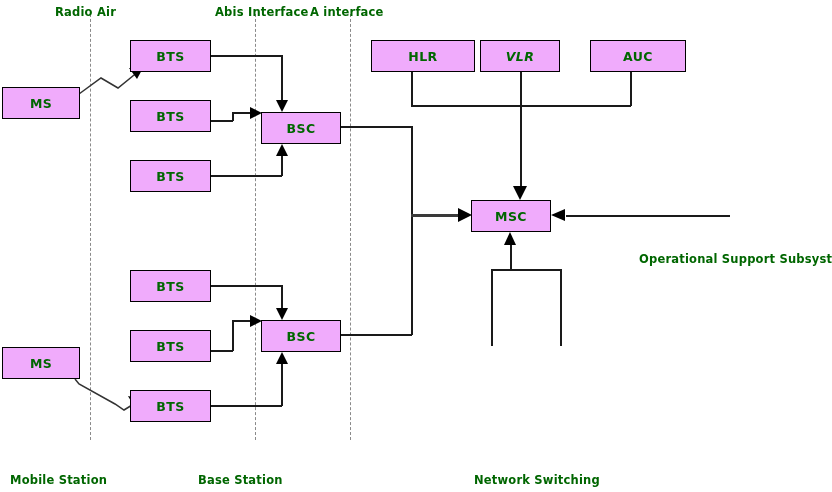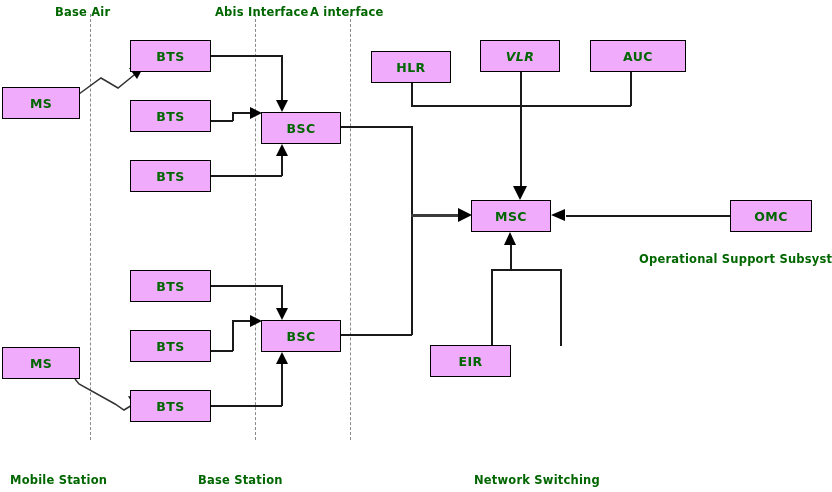--- a/index.html
+++ b/index.html
@@ -71,21 +71,21 @@
 </style>
 </head>
 <body>
 
 <div id="canvas">
 
   <div class="divider" style="left:90px; top:14px; height:426px;"></div>
   <div class="divider" style="left:255px; top:14px; height:426px;"></div>
   <div class="divider" style="left:350px; top:14px; height:426px;"></div>
 
-  <div class="label" style="left:55px; top:5px;">Base Air</div>
+  <div class="label" style="left:55px; top:5px;">Radio Air</div>
   <div class="label" style="left:215px; top:5px;">Abis Interface</div>
   <div class="label" style="left:310px; top:5px;">A interface</div>
 
   <div class="label" style="left:10px; top:473px;">Mobile Station</div>
   <div class="label" style="left:198px; top:473px;">Base Station</div>
   <div class="label" style="left:474px; top:473px;text-align:right;">Network Switching</div>
   <div class="label" style="left:639px; top:252px;">Operational Support Subsystem</div>
 
   <div class="ln h" style="left:211px; top:55px; width:71px;"></div>
 
@@ -162,20 +162,18 @@
   <div class="node" style="left:2px; top:87px; width:78px; height:32px;">MS</div>
   <div class="node" style="left:130px; top:40px; width:81px; height:32px;">BTS</div>
   <div class="node" style="left:130px; top:100px; width:81px; height:32px;">BTS</div>
   <div class="node" style="left:130px; top:160px; width:81px; height:32px;">BTS</div>
   <div class="node" style="left:261px; top:112px; width:80px; height:32px;">BSC</div>
   <div class="node" style="left:2px; top:347px; width:78px; height:32px;">MS</div>
   <div class="node" style="left:130px; top:270px; width:81px; height:32px;">BTS</div>
   <div class="node" style="left:130px; top:330px; width:81px; height:32px;">BTS</div>
   <div class="node" style="left:130px; top:390px; width:81px; height:32px;">BTS</div>
   <div class="node" style="left:261px; top:320px; width:80px; height:32px;">BSC</div>
-  <div class="node" style="left:371px; top:51px; width:80px; height:32px;">HLR</div>
+  <div class="node" style="left:371px; top:40px; width:104px; height:32px;">HLR</div>
   <div class="node" style="left:480px; top:40px; width:80px; height:32px;font-style:italic;">VLR</div>
   <div class="node" style="left:590px; top:40px; width:96px; height:32px;">AUC</div>
   <div class="node" style="left:471px; top:200px; width:80px; height:32px;">MSC</div>
-  <div class="node" style="left:730px; top:200px; width:82px; height:32px;">OMC</div>
-  <div class="node" style="left:430px; top:345px; width:81px; height:32px;">EIR</div>
 
 </div>
 
 </body></html>

